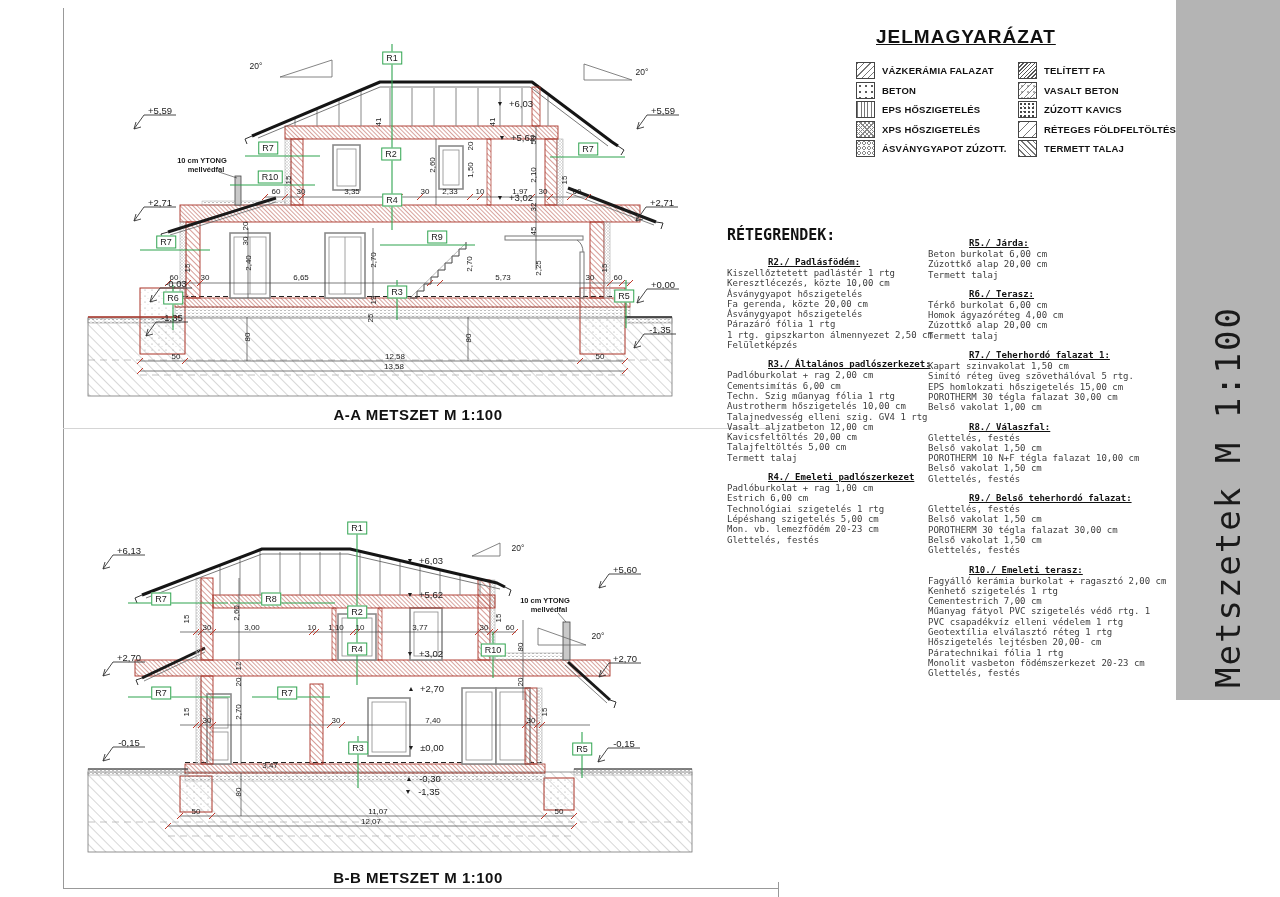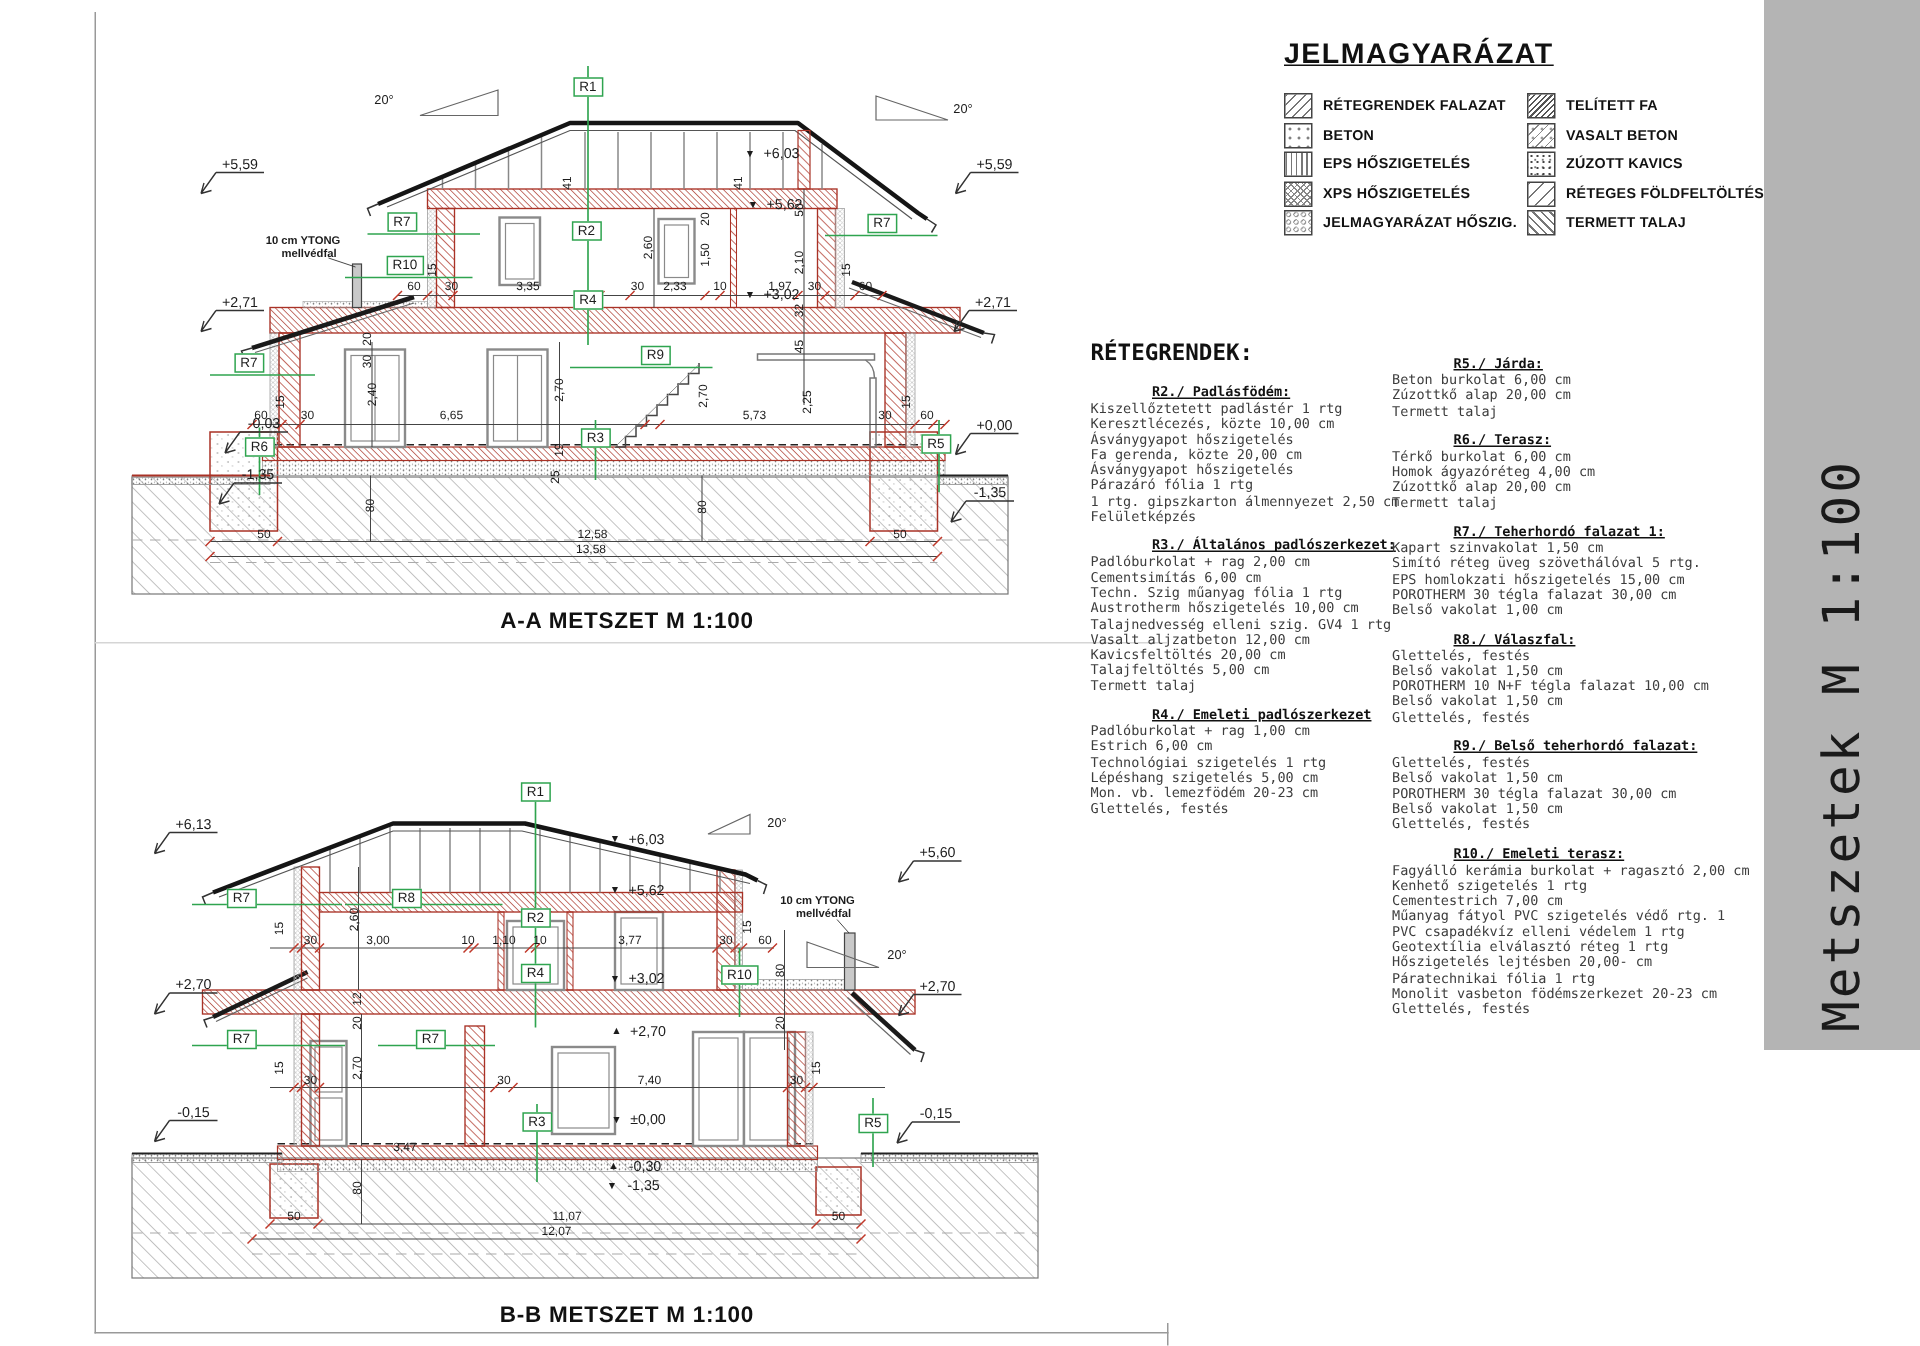--- a/index.html
+++ b/index.html
@@ -15,21 +15,21 @@
   .dimv{font-size:8px;transform:translate(-50%,-50%) rotate(-90deg);}
   .elev{font-size:9.5px;}
   .tri{font-size:7px;}
   .deg{font-size:8.5px;}
   .note{font-size:7.5px;font-weight:bold;}
   .rbox{border:1.2px solid #2fa44f;background:#fff;padding:0 3px;font-size:9px;line-height:11px;}
   .sec-title{position:absolute;transform:translate(-50%,-50%);font-size:15px;font-weight:bold;
              letter-spacing:0.5px;white-space:nowrap;}
   
   .legend{position:absolute;left:856px;top:26px;width:330px;}
-  .lg-title{font-size:19px;font-weight:bold;text-decoration:underline;letter-spacing:1px;margin-bottom:13px;}
+  .lg-title{font-size:19px;font-weight:bold;text-decoration:underline;letter-spacing:1px;margin-bottom:13px;margin-left:20px;}
   .lg-cols{display:flex;gap:14px;}
   .lg-col{display:flex;flex-direction:column;}
   .lg-col-l{width:148px;}
   .lg-row{display:flex;align-items:center;gap:7px;height:19.5px;}
   .lg-lb{font-weight:bold;font-size:9.5px;letter-spacing:0.2px;white-space:nowrap;}
   .sw{width:17px;height:15px;border:1px solid #444;flex:none;background-color:#fff;}
   .sw-diag{background-image:repeating-linear-gradient(135deg,#777 0 1px,transparent 1px 4.5px);}
   .sw-dots{background-image:radial-gradient(#555 0.7px,transparent 0.9px);background-size:6px 6px;}
   .sw-zigzag{background-image:repeating-linear-gradient(90deg,#777 0 1px,transparent 1px 3.5px);}
   .sw-honey{background-image:repeating-linear-gradient(135deg,#888 0 0.8px,transparent 0.8px 3px),
@@ -497,37 +497,37 @@
     <div class="ann dim" style="left: 291px; top: 301px;">12,07</div>
   </div>
 <div class="sec-title" style="left:418px;top:877px;">B-B METSZET M 1:100</div>
 
 <div class="legend">
   <div class="lg-title">JELMAGYARÁZAT</div>
   <div class="lg-cols">
     <div class="lg-col lg-col-l">
         <div class="lg-row">
           <span class="sw sw-diag"></span>
-          <span class="lg-lb">RÉTEGRENDEK FALAZAT</span>
+          <span class="lg-lb">VÁZKERÁMIA FALAZAT</span>
         </div>
         <div class="lg-row">
           <span class="sw sw-dots"></span>
           <span class="lg-lb">BETON</span>
         </div>
         <div class="lg-row">
           <span class="sw sw-zigzag"></span>
           <span class="lg-lb">EPS HŐSZIGETELÉS</span>
         </div>
         <div class="lg-row">
           <span class="sw sw-honey"></span>
           <span class="lg-lb">XPS HŐSZIGETELÉS</span>
         </div>
         <div class="lg-row">
           <span class="sw sw-wavy"></span>
-          <span class="lg-lb">JELMAGYARÁZAT HŐSZIG.</span>
+          <span class="lg-lb">ÁSVÁNYGYAPOT ZÚZOTT.</span>
         </div>
       </div>
     <div class="lg-col">
         <div class="lg-row">
           <span class="sw sw-wood"></span>
           <span class="lg-lb">TELÍTETT FA</span>
         </div>
         <div class="lg-row">
           <span class="sw sw-rebar"></span>
           <span class="lg-lb">VASALT BETON</span>

